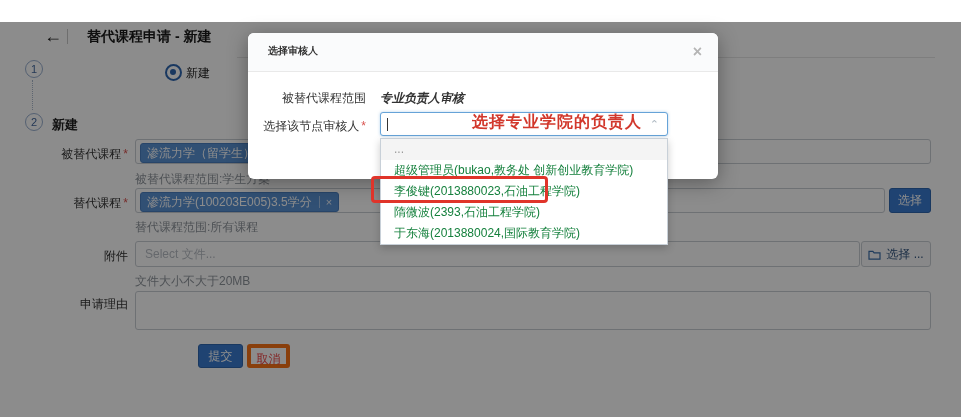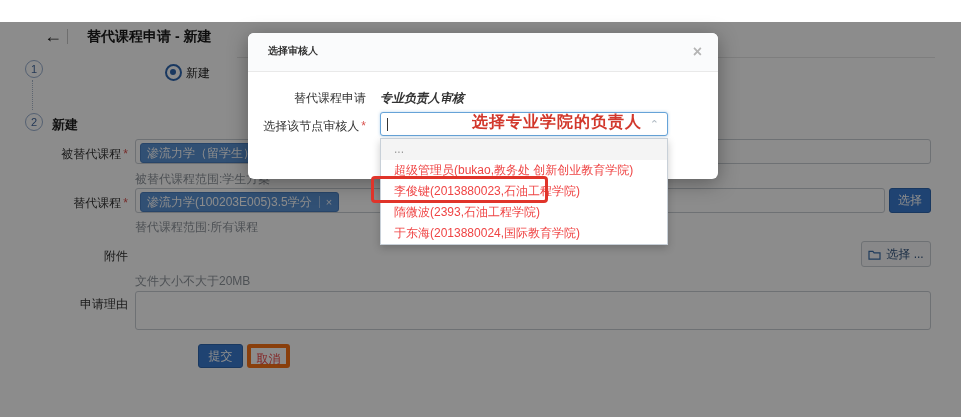--- a/index.html
+++ b/index.html
@@ -54,21 +54,21 @@
   .m-label{position:absolute;width:110px;text-align:right;font-size:12px;color:#333;}
   .m-value{position:absolute;font-size:12px;font-weight:bold;color:#333;}
   .m-input{position:absolute;left:132px;top:79px;width:288px;height:24px;border:1px solid #66a3d8;
     border-radius:3px;background:#fff;box-sizing:border-box;box-shadow:0 0 3px rgba(102,163,216,.5);}
   .caret-up{position:absolute;right:8px;top:5px;font-size:11px;color:#aeb9c2;}
   .cursor-bar{position:absolute;left:6px;top:5px;width:1px;height:13px;background:#333;}
 
   
   #dropdown{position:absolute;left:380px;top:138px;width:288px;background:#fff;border:1px solid #c8d0d8;
     box-shadow:0 3px 8px rgba(0,0,0,.2);z-index:30;box-sizing:border-box;}
-  .dd-item{height:21px;line-height:21px;padding-left:13px;font-size:12px;color:#ef4444;white-space:nowrap;
+  .dd-item{height:21px;line-height:21px;padding-left:13px;font-size:12px;color:#15803d;white-space:nowrap;
     overflow:hidden;cursor:pointer;}
   .dd-item.dim{background:#f4f4f4;color:#9a9a9a;}
 
   
   .anno-text{position:absolute;left:472px;top:112px;width:190px;font-size:16px;font-weight:bold;
     color:#d2382c;z-index:40;letter-spacing:1px;}
   .anno-rect{position:absolute;left:371px;top:176px;width:177px;height:27px;border:3px solid #e0342a;
     border-radius:4px;z-index:40;box-sizing:border-box;}
 </style>
 </head>
@@ -109,20 +109,23 @@
     </div>
     <div class="input-box" style="left:135px;top:166px;width:750px;height:25px;"></div>
     <div class="tag" style="left:140px;top:170px;">
       <span>渗流力学(100203E005)3.5学分</span>
       <span class="tag-x">×</span>
     </div>
     <div class="btn-primary" style="left:889px;top:166px;width:42px;height:25px;line-height:23px;">选择</div>
     <div class="helper" style="left:135px;top:197px;">替代课程范围:所有课程</div>
 
     <div class="form-label" style="top:226px;">附件</div>
+    <div class="input-box" style="left:135px;top:219px;width:725px;height:26px;">
+      <div class="placeholder">Select 文件...</div>
+    </div>
     <div class="btn-file" style="left:861px;top:219px;width:70px;height:26px;">
       <svg width="13" height="11" viewBox="0 0 14 12">
           <path d="M1 2.5h4.2l1.4 1.8H13v6.7H1z" fill="none" stroke="#3a6ea8" stroke-width="1.3"></path>
         </svg>
       <span>选择 ...</span>
     </div>
     <div class="helper" style="left:135px;top:251px;">文件大小不大于20MB</div>
 
     <div class="form-label" style="top:274px;">申请理由</div>
     <textarea class="input-box" style="left: 135px; top: 269px; width: 796px; height: 39px;" value=""></textarea>
@@ -131,21 +134,21 @@
     <div class="btn-plain" style="left:247px;top:322px;width:43px;height:24px;line-height:22px;">取消</div>
   </div>
 
   <div id="overlay"></div>
 
   <div id="modal">
     <div class="modal-header">
       <span class="modal-title">选择审核人</span>
       <span class="modal-close">×</span>
     </div>
-    <div class="m-label" style="left:8px;top:57px;">替代课程申请</div>
+    <div class="m-label" style="left:8px;top:57px;">被替代课程范围</div>
     <div class="m-value" style="left:132px;top:57px;font-style:italic;">专业负责人审核</div>
 
     <div class="m-label" style="left:8px;top:85px;">
       <span>选择该节点审核人</span><span class="req">*</span>
     </div>
     <div class="m-input">
       <span class="cursor-bar"></span>
       <span class="caret-up">⌃</span>
     </div>
   </div>

